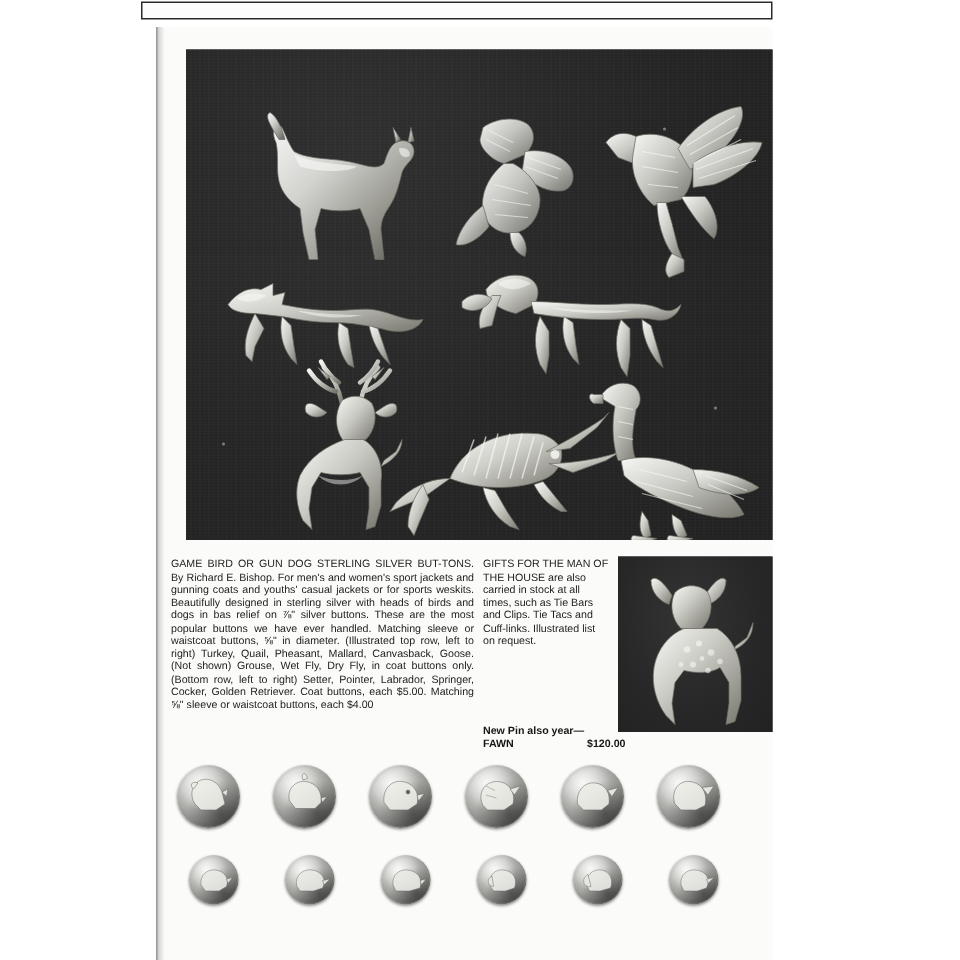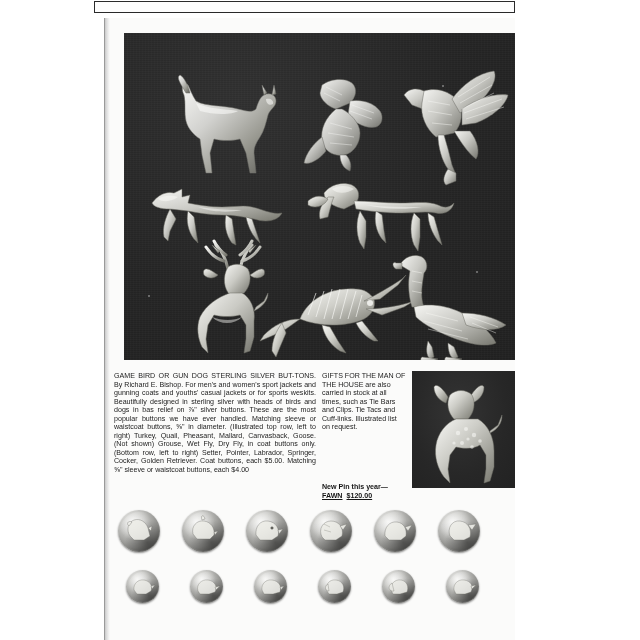--- a/index.html
+++ b/index.html
@@ -62,21 +62,21 @@
     text-align:justify;
   }
   .col-right{
     position:absolute;left:212px;top:6px;width:84px;
     font-size:7.1px;line-height:8.55px;color:#1c1c1c;
   }
   .col-left b,.col-right b{font-weight:normal;}
   .headline{font-weight:bold;}
   .pin-line{position:absolute;left:212px;top:117px;width:95px;
     font-size:7.1px;line-height:8.8px;font-weight:bold;color:#151515;}
-  .pin-line .row{display:flex;justify-content:flex-start;text-decoration:underline;}
+  .pin-line .row{display:flex;justify-content:space-between;}
   .pin-line .row span:first-child{margin-right:4px;}
 
   
   .fawn-photo{
     position:absolute;left:412px;top:371px;width:103px;height:117px;
     background:#2b2b2b;
     background-image:radial-gradient(ellipse at 45% 35%, #343434 0%, #272727 60%, #222 100%);
     overflow:hidden;
   }
 
@@ -365,21 +365,21 @@
 
     <div class="col-left">
       <b class="headline">GAME BIRD OR GUN DOG STERLING SILVER BUT-TONS.</b><span> By Richard E. Bishop. For men's and women's sport jackets and gunning coats and youths' casual jackets or for sports weskits. Beautifully designed in sterling silver with heads of birds and dogs in bas relief on ⅞" silver buttons. These are the most popular buttons we have ever handled. Matching sleeve or waistcoat buttons, ⅝" in diameter. (Illustrated top row, left to right) Turkey, Quail, Pheasant, Mallard, Canvasback, Goose. (Not shown) Grouse, Wet Fly, Dry Fly, in coat buttons only. (Bottom row, left to right) Setter, Pointer, Labrador, Springer, Cocker, Golden Retriever. Coat buttons, each </span><b>$5.00.</b><span> Matching ⅝" sleeve or waistcoat buttons, each </span><b>$4.00</b>
     </div>
 
     <div class="col-right">
       <b class="headline">GIFTS FOR THE MAN OF THE HOUSE</b><span> are also carried in stock at all times, such as Tie Bars and Clips. Tie Tacs and Cuff-links. Illustrated list on request.</span>
     </div>
 
     <div class="pin-line">
-      <div>New Pin this year—</div>
+      <div>New Pin also year—</div>
       <div class="row">
         <span>FAWN</span>
         <span>$120.00</span>
       </div>
     </div>
   </div>
 
   <div class="fawn-photo">
     <svg width="103" height="117" viewBox="0 0 103 117" style="display:block;">
       <defs>

